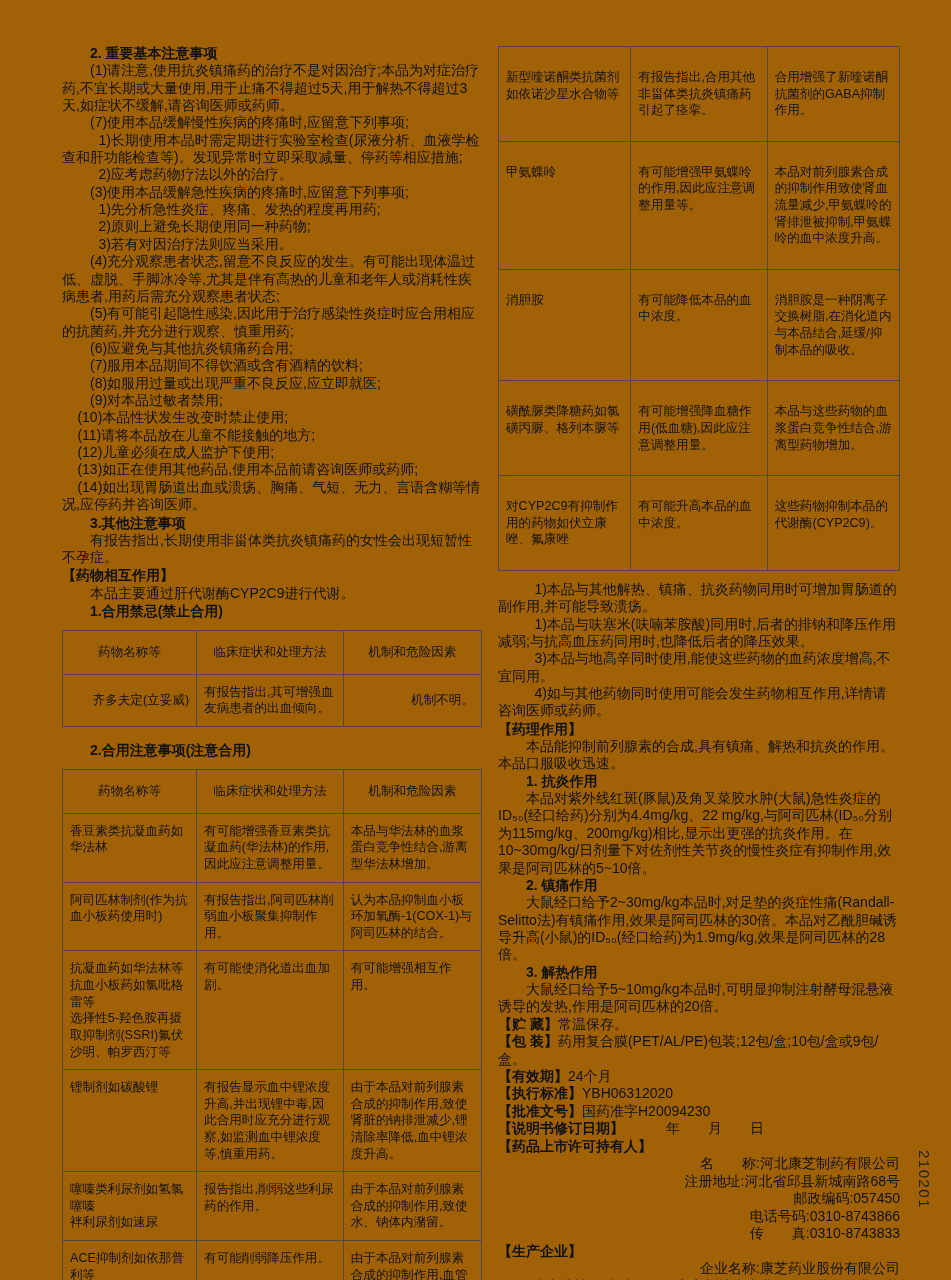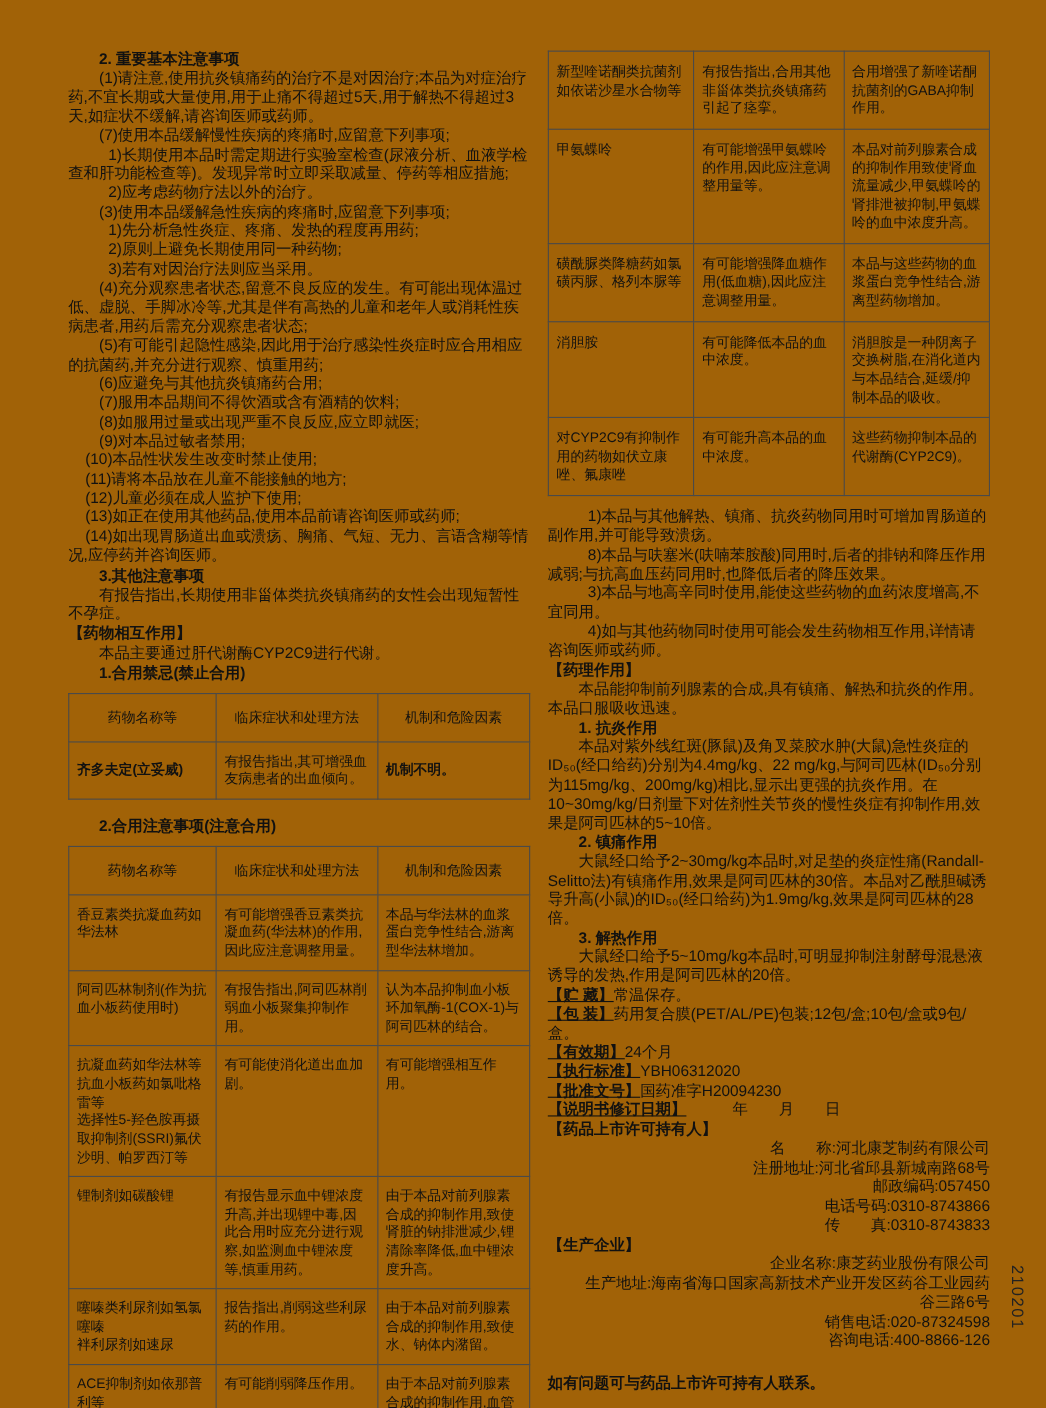--- a/index.html
+++ b/index.html
@@ -31,25 +31,25 @@
   .t1{margin-top:10px;}
   td,th{
     border:1.4px solid #4a4a4a;
     padding:9px 7px;
     vertical-align:top;
     white-space:pre-line;
     word-break:break-all;
   }
   th{text-align:center;font-weight:normal;padding:13px 4px;}
   .t1 td{vertical-align:middle;}
-  .t1 td:first-child,.t1 td:last-child{text-align:left;font-weight:bold;}
+  .t1 td:first-child,.t1 td:last-child{text-align:right;}
   .t3{margin-bottom:10px;}
-  .t3 td{padding:10px 7px;}
+  .t3 td{padding:22px 7px;}
   .fieldline{margin:0;}
-  .fieldline b{font-weight:bold;text-decoration:underline;}
+  .fieldline b{font-weight:bold;}
   .addr{padding-left:2.2em;text-align:right;}
   .note{font-weight:bold;margin-top:22px;}
   .vcode{
     position:absolute;
     left:933px;top:1150px;
     transform:rotate(90deg);
     transform-origin:0 0;
     font-size:15px;letter-spacing:1.5px;
     font-family:"Liberation Sans","DejaVu Sans",sans-serif;
     color:#222;white-space:nowrap;
@@ -175,39 +175,39 @@
         <td>新型喹诺酮类抗菌剂如依诺沙星水合物等</td>
         <td>有报告指出,合用其他非甾体类抗炎镇痛药引起了痉挛。</td>
         <td>合用增强了新喹诺酮抗菌剂的GABA抑制作用。</td>
       </tr>
       <tr>
         <td>甲氨蝶呤</td>
         <td>有可能增强甲氨蝶呤的作用,因此应注意调整用量等。</td>
         <td>本品对前列腺素合成的抑制作用致使肾血流量减少,甲氨蝶呤的肾排泄被抑制,甲氨蝶呤的血中浓度升高。</td>
       </tr>
       <tr>
+        <td>消胆胺</td>
+        <td>有可能降低本品的血中浓度。</td>
+        <td>消胆胺是一种阴离子交换树脂,在消化道内与本品结合,延缓/抑制本品的吸收。</td>
+      </tr>
+      <tr>
         <td>磺酰脲类降糖药如氯磺丙脲、格列本脲等</td>
         <td>有可能增强降血糖作用(低血糖),因此应注意调整用量。</td>
         <td>本品与这些药物的血浆蛋白竞争性结合,游离型药物增加。</td>
       </tr>
       <tr>
-        <td>消胆胺</td>
-        <td>有可能降低本品的血中浓度。</td>
-        <td>消胆胺是一种阴离子交换树脂,在消化道内与本品结合,延缓/抑制本品的吸收。</td>
-      </tr>
-      <tr>
         <td>对CYP2C9有抑制作用的药物如伏立康唑、氟康唑</td>
         <td>有可能升高本品的血中浓度。</td>
         <td>这些药物抑制本品的代谢酶(CYP2C9)。</td>
       </tr>
     </tbody>
       </table>
 
     <p class="p rp">1)本品与其他解热、镇痛、抗炎药物同用时可增加胃肠道的副作用,并可能导致溃疡。</p>
-    <p class="p rp">8)本品与呋塞米(呋喃苯胺酸)同用时,后者的排钠和降压作用减弱;与抗高血压药同用时,也降低后者的降压效果。</p>
+    <p class="p rp">1)本品与呋塞米(呋喃苯胺酸)同用时,后者的排钠和降压作用减弱;与抗高血压药同用时,也降低后者的降压效果。</p>
     <p class="p rp">3)本品与地高辛同时使用,能使这些药物的血药浓度增高,不宜同用。</p>
     <p class="p rp">4)如与其他药物同时使用可能会发生药物相互作用,详情请咨询医师或药师。</p>
 
     <h3>【药理作用】</h3>
     <p class="p">本品能抑制前列腺素的合成,具有镇痛、解热和抗炎的作用。本品口服吸收迅速。</p>
     <p class="subhead">1. 抗炎作用</p>
     <p class="p">本品对紫外线红斑(豚鼠)及角叉菜胶水肿(大鼠)急性炎症的ID₅₀(经口给药)分别为4.4mg/kg、22 mg/kg,与阿司匹林(ID₅₀分别为115mg/kg、200mg/kg)相比,显示出更强的抗炎作用。在10~30mg/kg/日剂量下对佐剂性关节炎的慢性炎症有抑制作用,效果是阿司匹林的5~10倍。</p>
     <p class="subhead">2. 镇痛作用</p>
     <p class="p">大鼠经口给予2~30mg/kg本品时,对足垫的炎症性痛(Randall-Selitto法)有镇痛作用,效果是阿司匹林的30倍。本品对乙酰胆碱诱导升高(小鼠)的ID₅₀(经口给药)为1.9mg/kg,效果是阿司匹林的28倍。</p>
     <p class="subhead">3. 解热作用</p>

